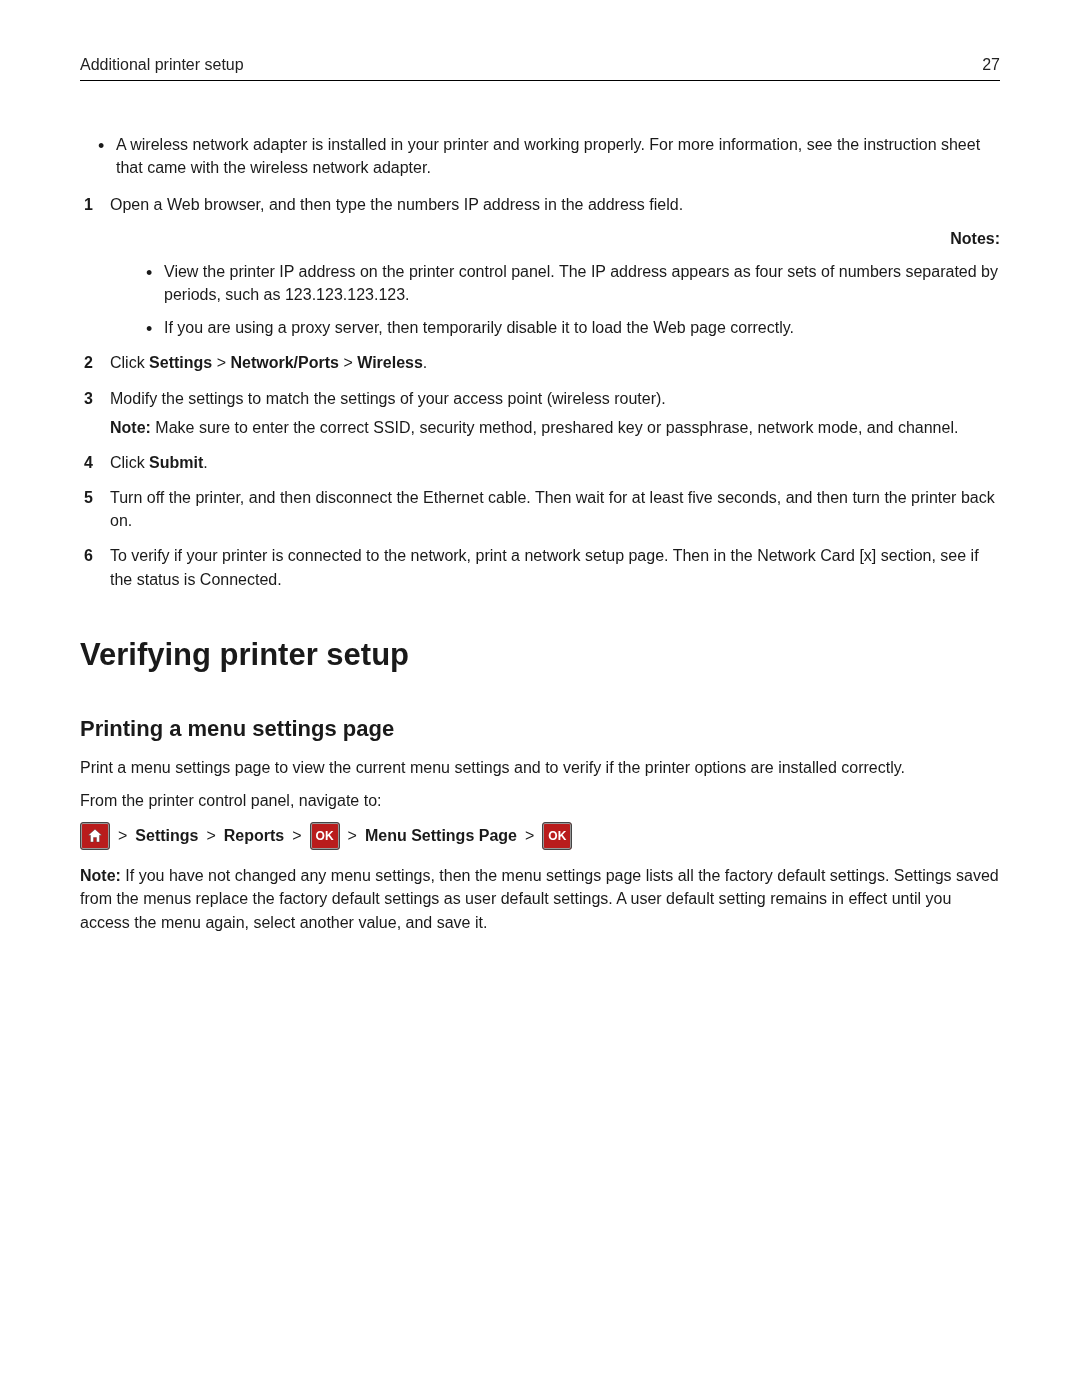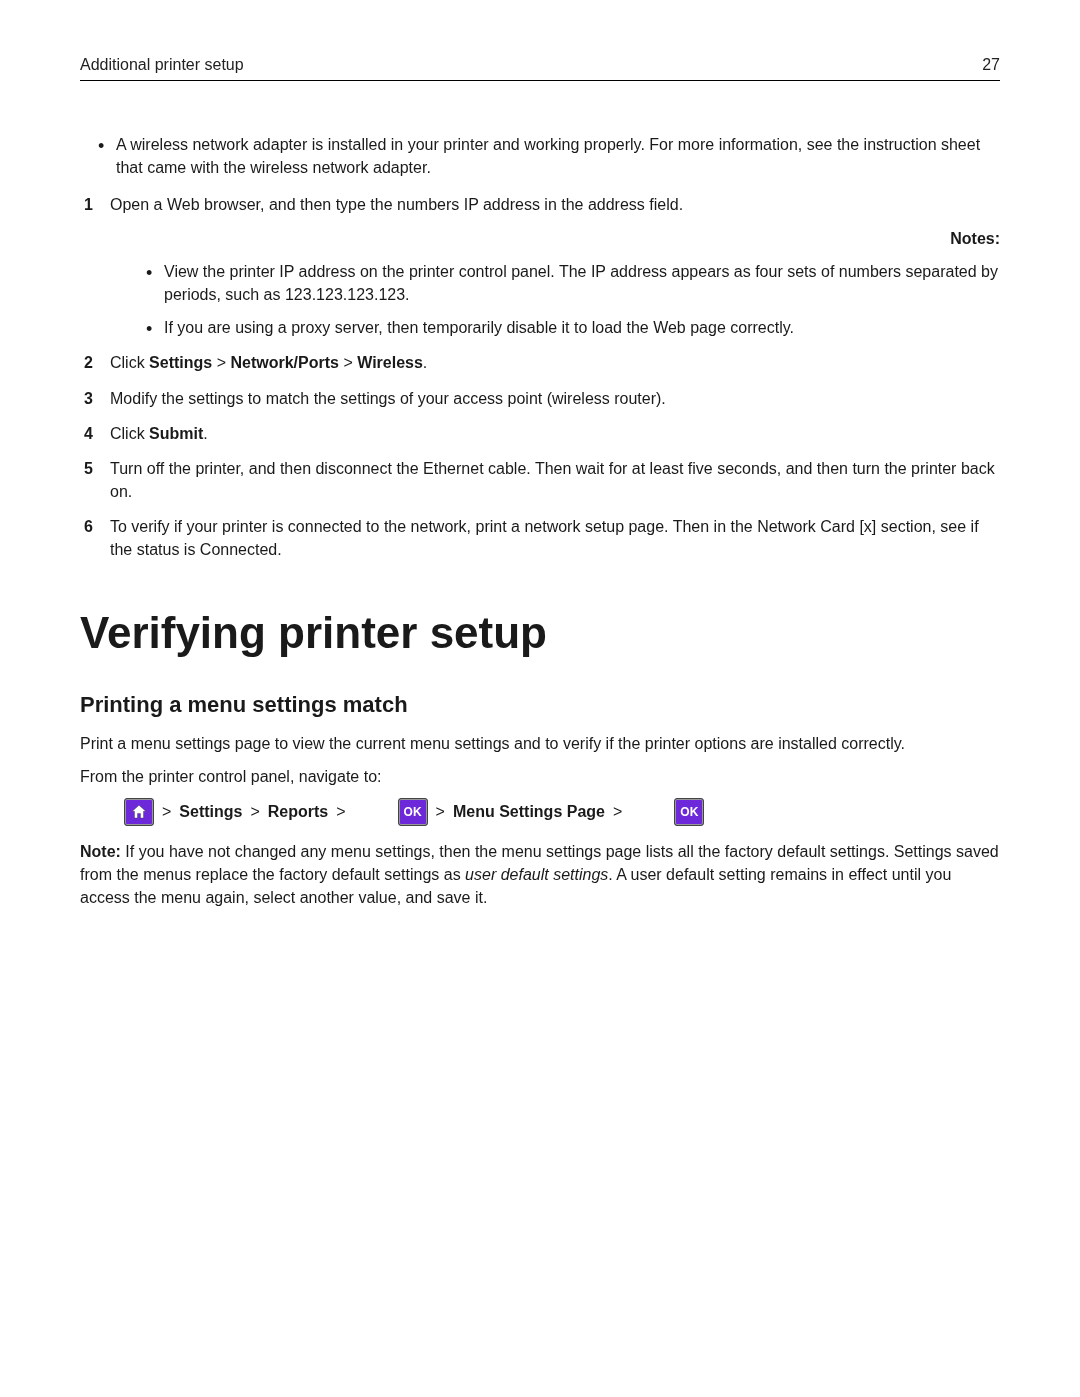--- a/index.html
+++ b/index.html
@@ -25,23 +25,23 @@
     padding-bottom: 6px;
     margin-bottom: 52px;
   }
   .h2 {
     font-size: 22px;
     font-weight: bold;
     margin: 0 0 18px 0;
     line-height: 1.3;
   }
   .h1-large {
-    font-size: 44px;
-    font-weight: bold;
-    margin: 46px 0 34px 0;
+    font-size: 31px;
+    font-weight: bold;
+    margin: 46px 0 43px 0;
   }
   .h3 {
     font-size: 22px;
     font-weight: bold;
     margin: 0 0 14px 0;
   }
   p {
     font-size: 16px;
     line-height: 1.45;
     margin: 0 0 10px 0;
@@ -108,40 +108,39 @@
     margin-bottom: 10px;
   }
   .sub-bullets li::before {
     content: "•";
     position: absolute;
     left: 36px;
     top: 0;
     font-size: 18px;
   }
   .bold { font-weight: bold; }
-  .italic { font-style: italic; }
+  .italic { }
   .nav-line {
     display: flex;
     align-items: center;
     gap: 6px;
     margin: 10px 0 14px 0;
     font-size: 16px;
     flex-wrap: wrap;
   }
   .icon-box {
     display: inline-flex;
     align-items: center;
     justify-content: center;
     width: 28px;
     height: 26px;
-    background: #6d28d9;
+    background: #b91c1c;
     border: 1px solid #444;
     border-radius: 3px;
     box-shadow: inset 0 0 0 1px #999;
-    margin-left: 44px;
   }
   .icon-box.ok {
     color: #fff;
     font-size: 12px;
     font-weight: bold;
     font-family: Arial, sans-serif;
   }
   .icon-box.home svg { width: 18px; height: 18px; }
   .gt { margin: 0 2px; }
 </style>
@@ -175,40 +174,43 @@
     </li>
     <li>
       <span class="num">2</span>
       <span>
         <span>Click </span><span class="bold">Settings</span><span> &gt; </span><span class="bold">Network/Ports</span><span> &gt; </span><span class="bold">Wireless</span><span>.</span>
       </span>
     </li>
     <li>
       <span class="num">3</span>
       <span>Modify the settings to match the settings of your access point (wireless router).</span>
+      <p class="indent-block">
+        <span class="bold">Note: </span><span>Make sure to enter the correct SSID, security method, preshared key or passphrase, network mode, and channel.</span>
+      </p>
     </li>
     <li>
       <span class="num">4</span>
       <span>
         <span>Click </span><span class="bold">Submit</span><span>.</span>
       </span>
     </li>
     <li>
       <span class="num">5</span>
       <span>Turn off the printer, and then disconnect the Ethernet cable. Then wait for at least five seconds, and then turn the printer back on.</span>
     </li>
     <li>
       <span class="num">6</span>
       <span>To verify if your printer is connected to the network, print a network setup page. Then in the Network Card [x] section, see if the status is Connected.</span>
     </li>
   </ol>
 
   <h1 class="h1-large">Verifying printer setup</h1>
 
-  <h3 class="h3">Printing a menu settings match</h3>
+  <h3 class="h3">Printing a menu settings page</h3>
 
   <p>Print a menu settings page to view the current menu settings and to verify if the printer options are installed correctly.</p>
   <p>From the printer control panel, navigate to:</p>
 
   <div class="nav-line">
     <span class="icon-box home">
       <svg viewBox="0 0 24 24">
           <path fill="#fff" stroke="#333" stroke-width="0.5" d="M12 3 L3 11 L6 11 L6 20 L10 20 L10 14 L14 14 L14 20 L18 20 L18 11 L21 11 Z"></path>
         </svg>
     </span>

